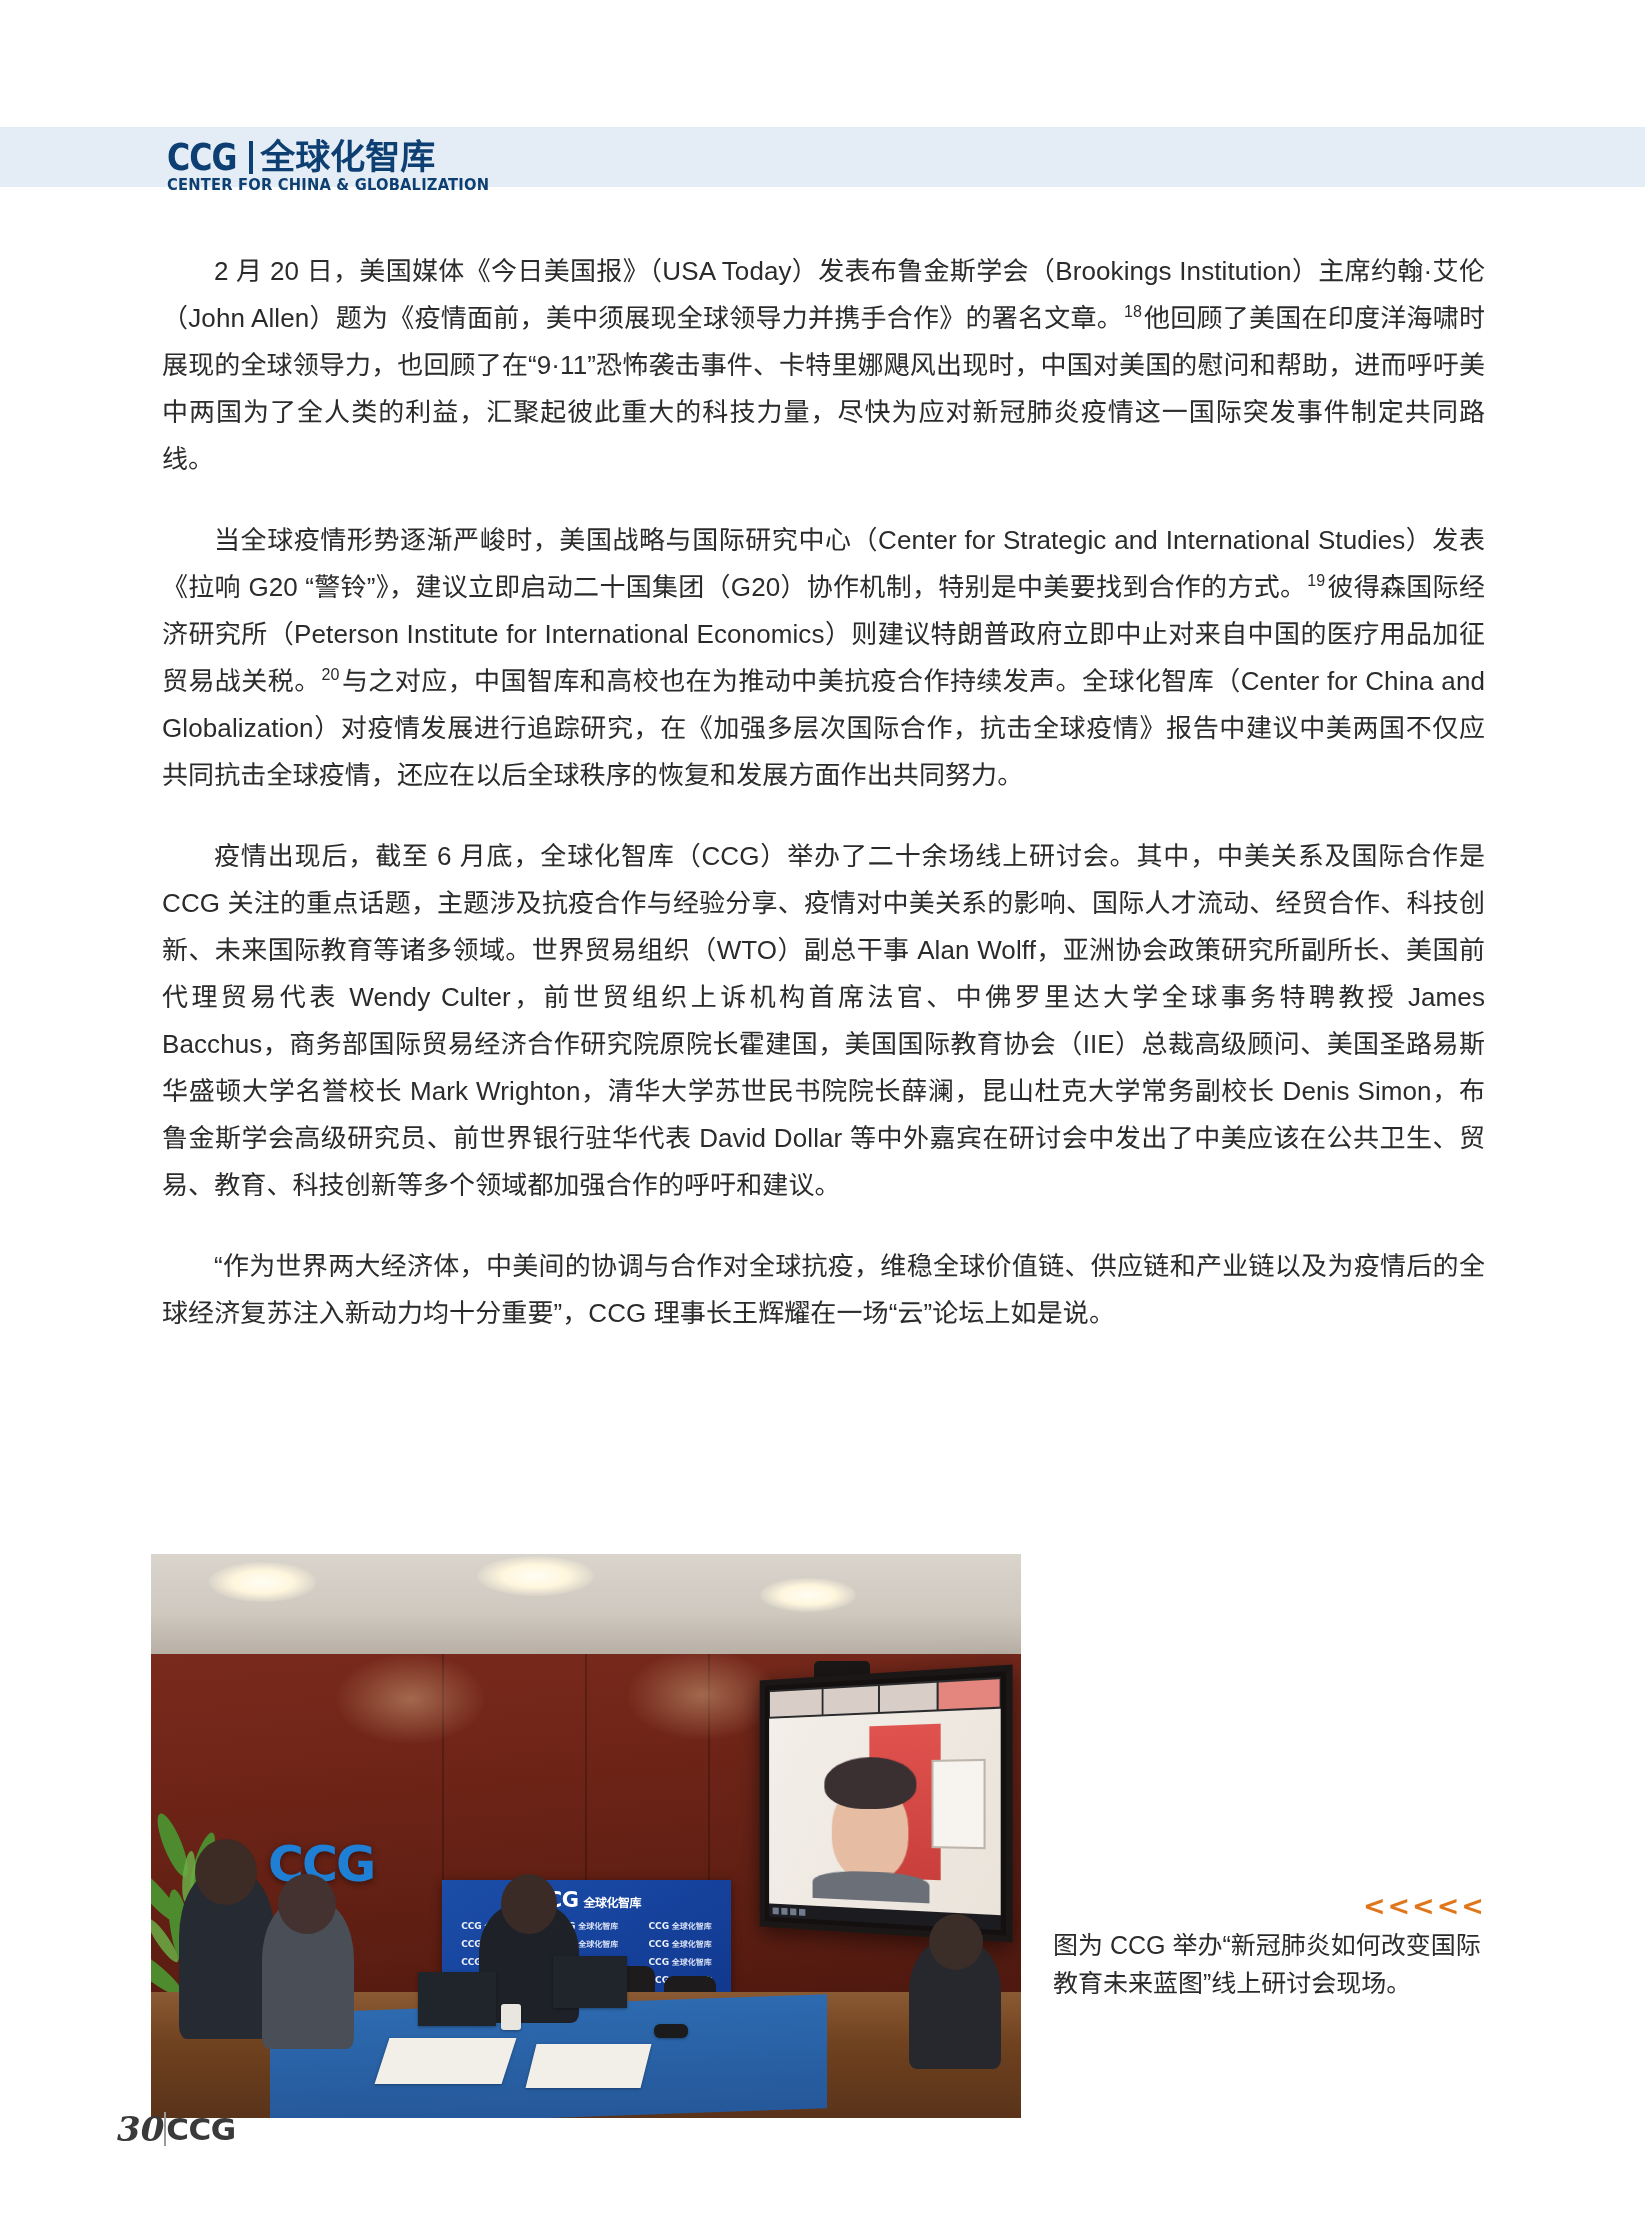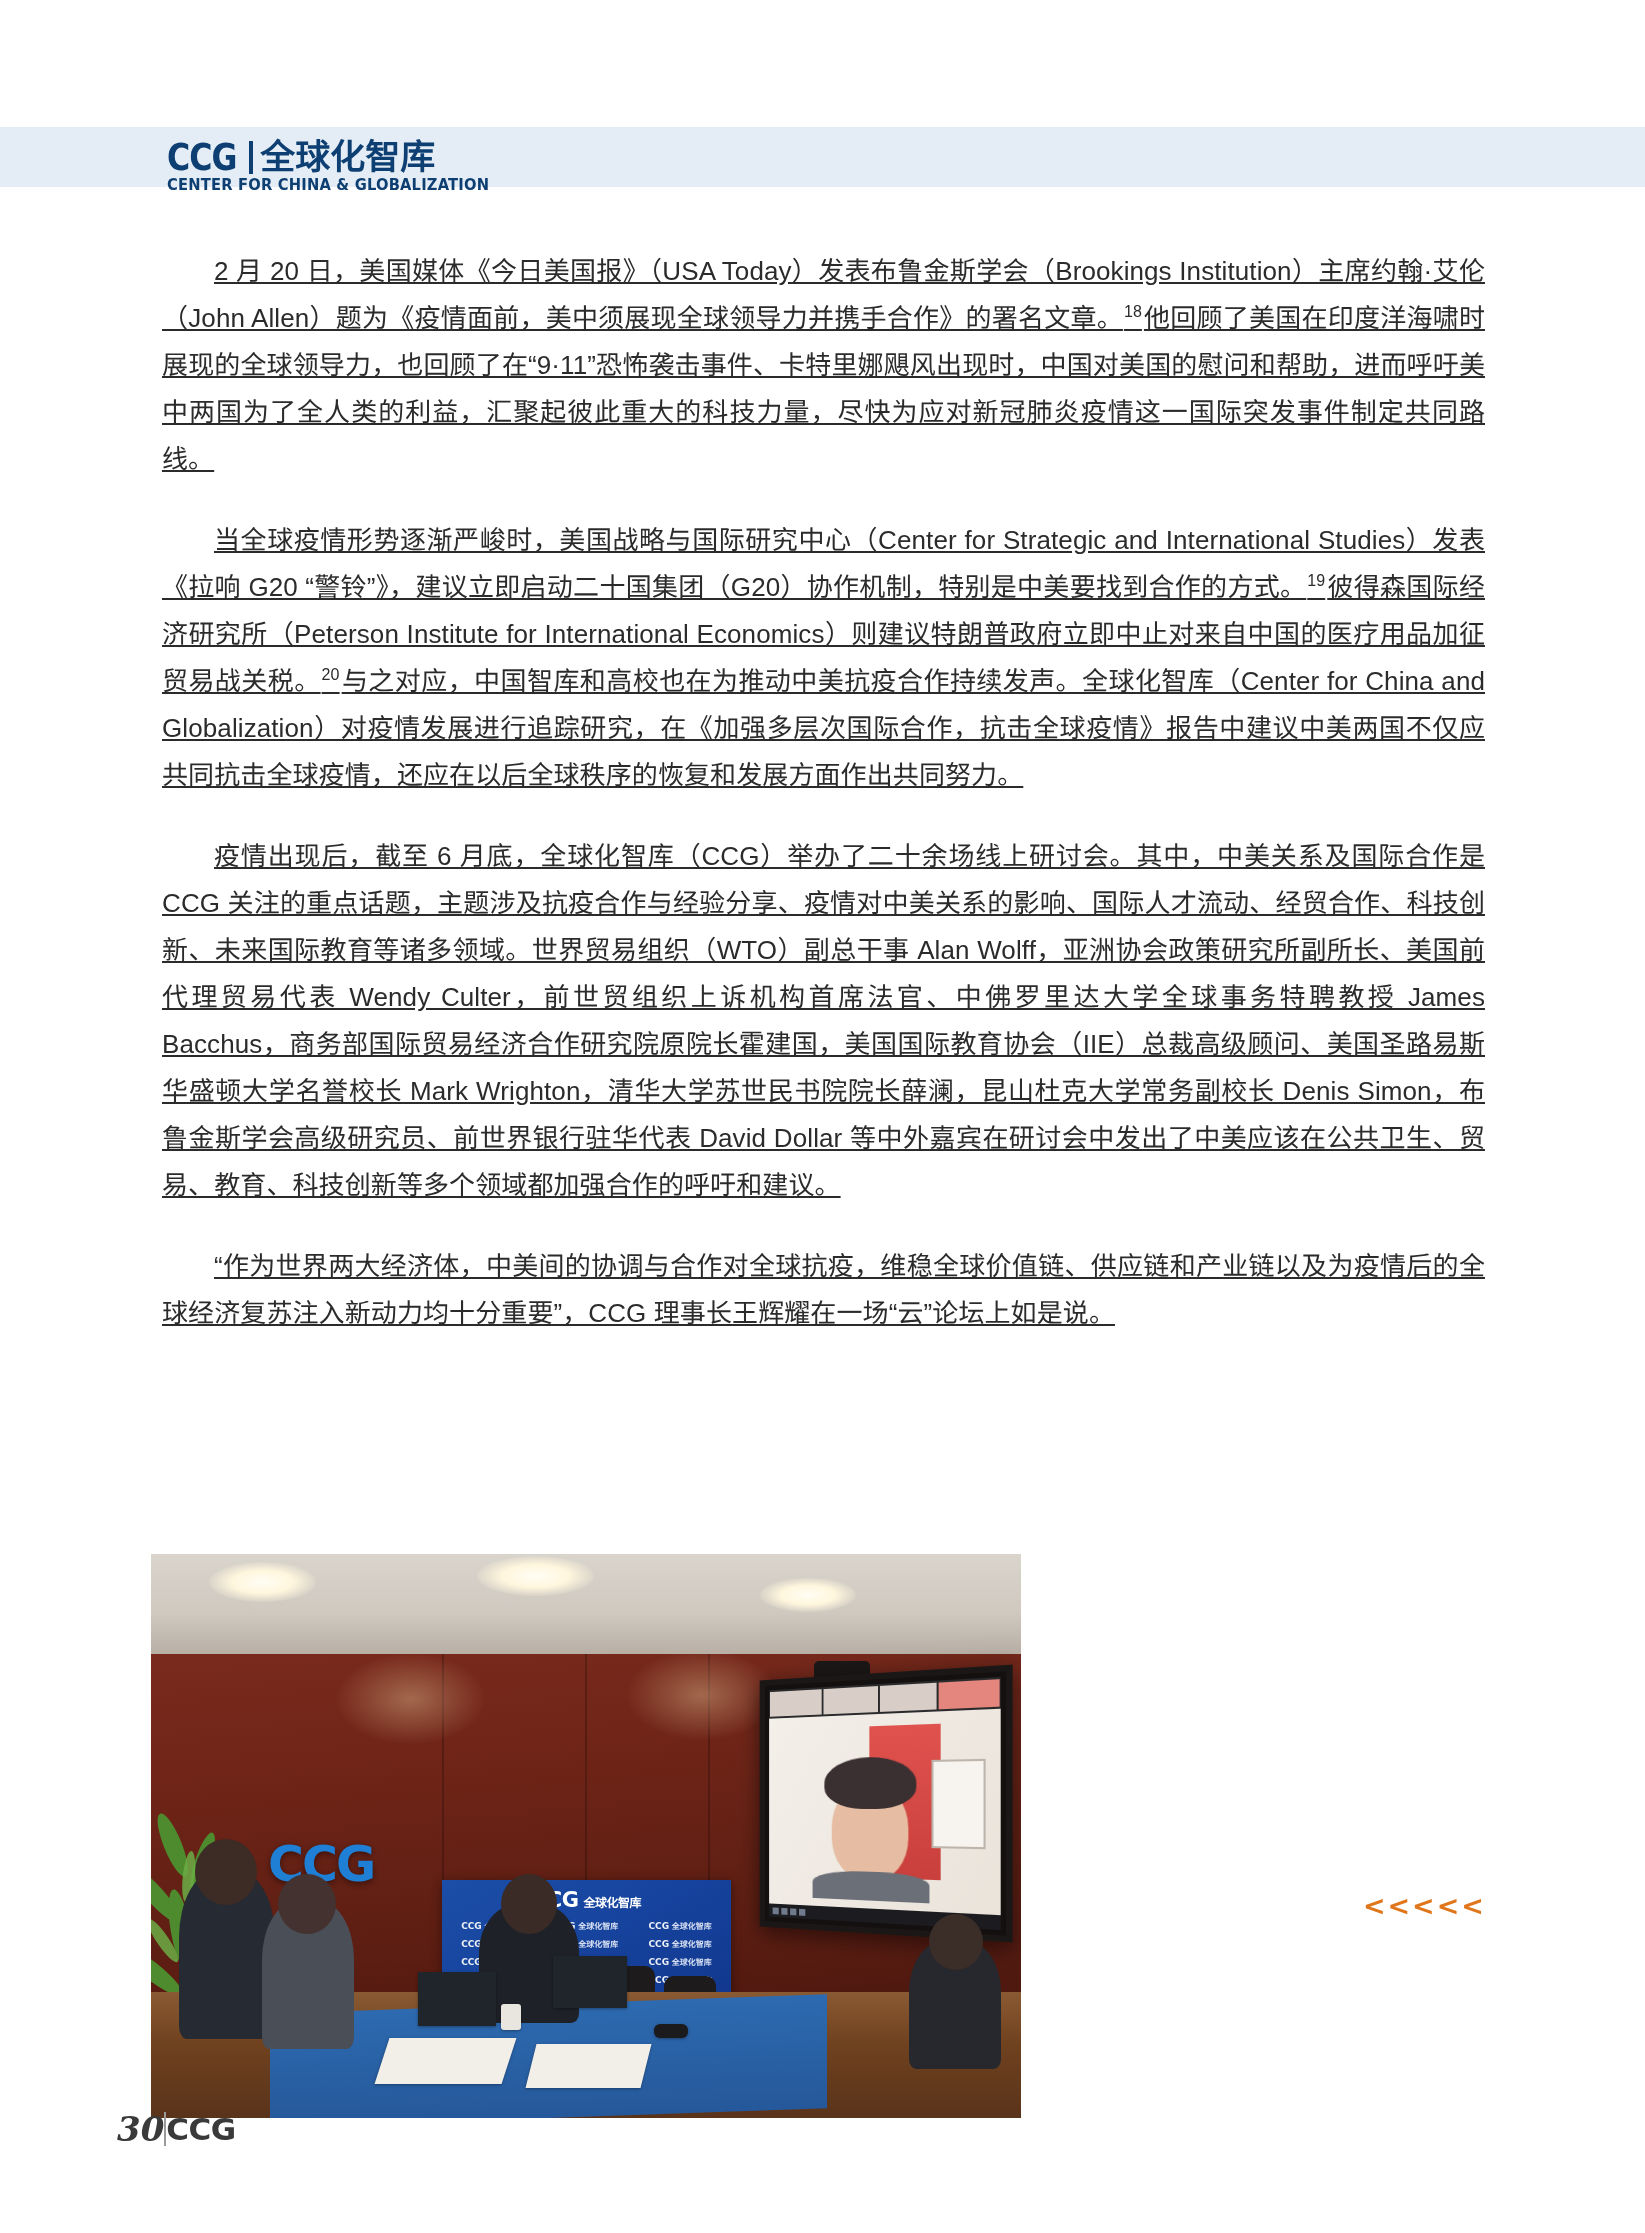--- a/index.html
+++ b/index.html
@@ -88,21 +88,20 @@
   p.para {
     margin: 0 0 34px 0;
     font-size: 26px;
     line-height: 47px;
     text-align: justify;
     text-justify: inter-ideograph;
     letter-spacing: 0.1px;
     color: #2b2b2b;
     font-weight: 300;
     text-indent: 2em;
-    text-decoration: underline;
   }
   p.para:last-child { margin-bottom: 0; }
   sup {
     font-size: 16px;
     line-height: 0;
     vertical-align: super;
     padding: 0 2px 0 1px;
   }
 
   
@@ -421,20 +420,21 @@
   <div class="ph-papers" style="left:231px;top:484px;width:127px;height:46px;transform:skewX(-18deg);"></div>
   <div class="ph-papers" style="left:380px;top:490px;width:115px;height:44px;transform:skewX(-14deg);"></div>
   <div class="ph-papers" style="left:267px;top:418px;width:78px;height:54px;background:#20242b;"></div>
   <div class="ph-papers" style="left:402px;top:402px;width:74px;height:52px;background:#20242b;"></div>
   <div class="ph-papers" style="left:350px;top:450px;width:20px;height:26px;background:#e9e6df;border-radius:3px;"></div>
   <div class="ph-papers" style="left:503px;top:470px;width:34px;height:14px;background:#1b1b1d;border-radius:6px;"></div>
 </div>
 
 <div class="caption-block">
   <div class="caption-arrows">&lt;&lt;&lt;&lt;&lt;</div>
+  <div class="caption-text">图为 CCG 举办“新冠肺炎如何改变国际教育未来蓝图”线上研讨会现场。</div>
 </div>
 
 <div class="footer">
   <span class="footer-page">30</span>
   <span class="footer-rule"></span>
   <span class="footer-brand">CCG</span>
 </div>
 
 
 </body></html>

